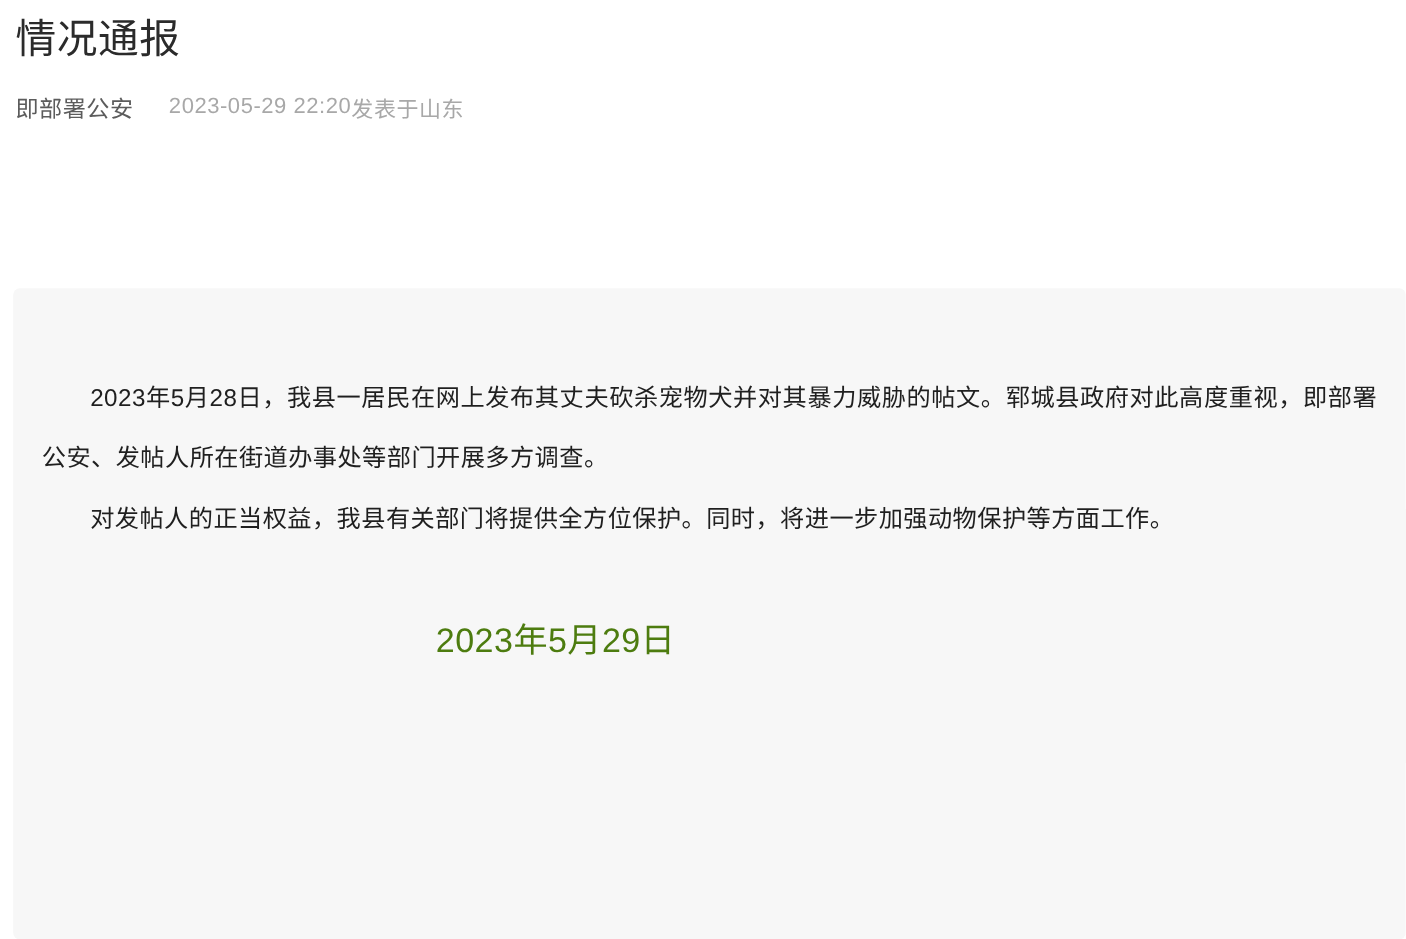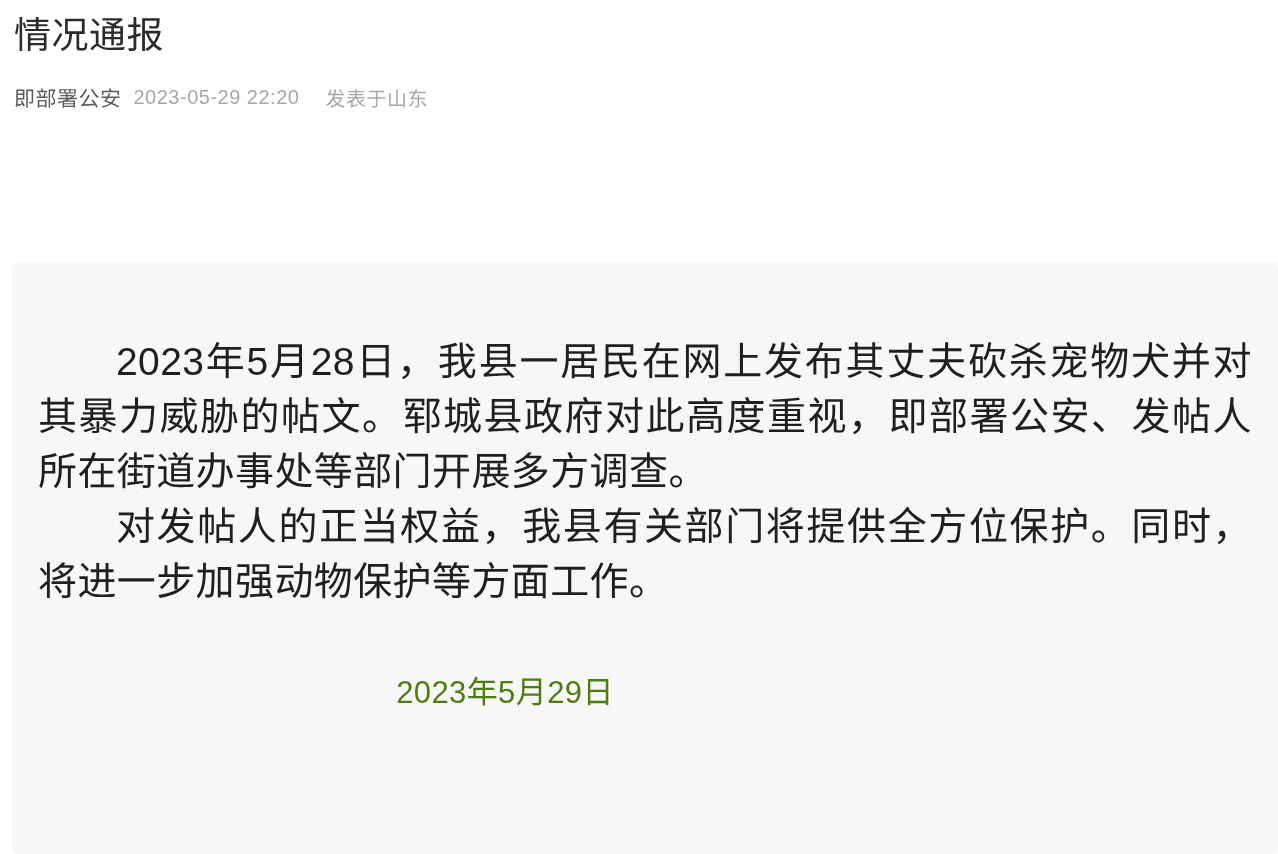--- a/index.html
+++ b/index.html
@@ -57,46 +57,45 @@
     white-space: nowrap;
   }
   .meta-author {
     font-size: 21px;
     color: #5c5c5c;
     letter-spacing: 0.5px;
   }
   .meta-date {
     font-size: 20px;
     color: #a8a8a8;
-    margin-left: 12px;
+    margin-left: 32px;
     letter-spacing: 0.5px;
   }
   .meta-location {
     font-size: 20px;
     color: #a8a8a8;
-    margin-left: 26px;
     letter-spacing: 0.5px;
   }
 
   
   .notice-card {
     position: absolute;
     left: 0;
     top: 262px;
     width: 1266px;
     height: 592px;
     background: #f7f7f7;
     border-radius: 6px;
     box-sizing: border-box;
     padding: 72px 26px 0 26px;
     overflow: hidden;
   }
 
   .notice-body {
-    font-size: 39px;
+    font-size: 22px;
     line-height: 55px;
     color: #1f1f1f;
     text-align: justify;
     letter-spacing: 0.4px;
   }
   .notice-paragraph {
     margin: 0;
     text-indent: 2em;
   }
 

